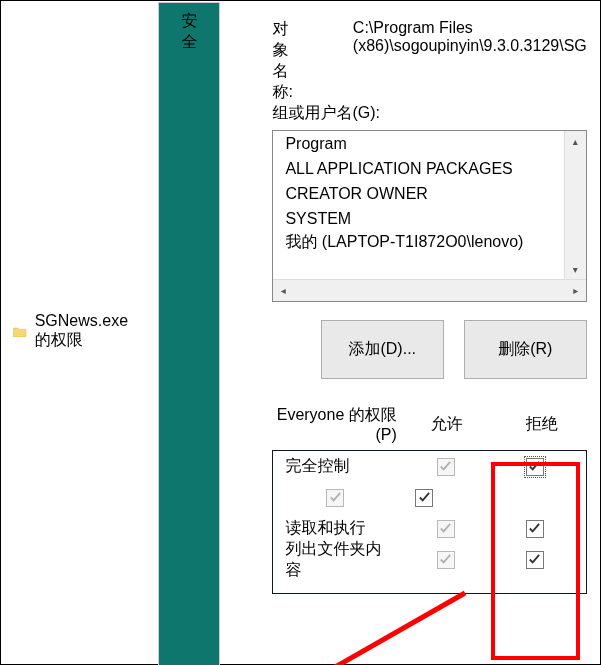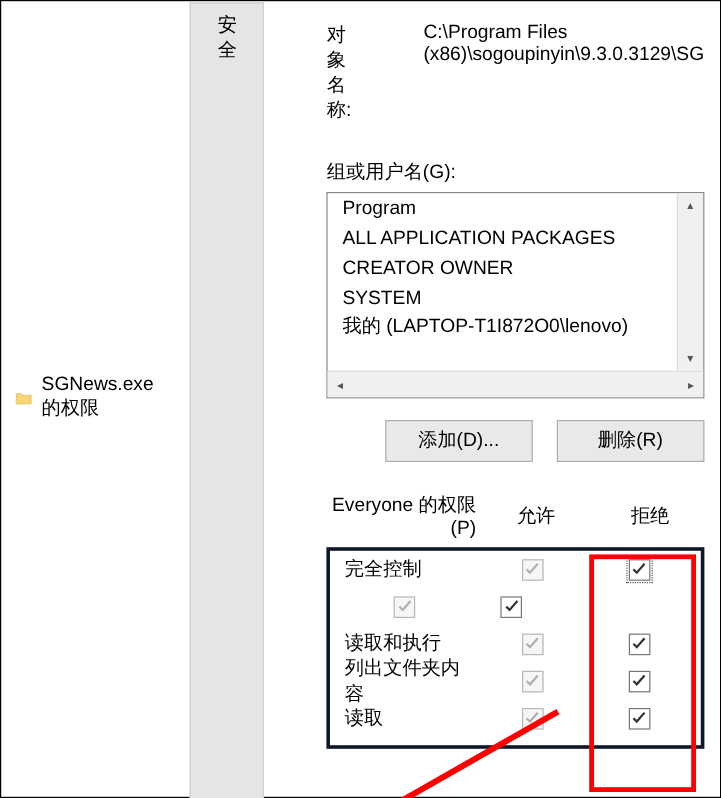--- a/index.html
+++ b/index.html
@@ -28,21 +28,21 @@
   }
   .title-text { font-size: 16px; }
   .folder-icon { width: 20px; height: 16px; display:inline-block; }
   .tabs-row {
     display: flex;
     padding: 0 12px;
   }
   .tab {
     border: 1px solid #d0d0d0;
     border-bottom: none;
-    background: #e5e5e5;
+    background: #0f766e;
     padding: 8px 22px;
     font-size: 16px;
     position: relative;
     top: 1px;
     z-index: 2;
   }
   .tab-underline {
     border-top: 1px solid #d0d0d0;
     margin: 0 12px;
     position: relative;
@@ -51,21 +51,20 @@
   .content {
     padding: 18px 16px 0 16px;
     display: flex;
     flex-direction: column;
     flex: 1;
   }
   .obj-row {
     display: flex;
     gap: 60px;
     font-size: 16px;
-    margin-bottom: 30px;
   }
   .groups-label { font-size: 16px; margin-bottom: 6px; }
   .listbox-wrapper {
     border: 1px solid #888;
     height: 172px;
     display: flex;
     flex-direction: column;
   }
   .listbox {
     flex: 1;
@@ -112,38 +111,38 @@
   .hscroll .scroll-btn { width:20px; height:22px; }
   .btn-row {
     display: flex;
     justify-content: flex-end;
     gap: 20px;
     margin-top: 18px;
   }
   .btn {
     border: 1px solid #aeaeae;
     background: #e9e9e9;
-    padding: 6px 0;
+    padding: 18px 0;
     width: 123px;
     text-align: center;
     font-size: 16px;
   }
   .perm-header {
     margin-top: 26px;
     display: flex;
     align-items: center;
     font-size: 16px;
   }
   .perm-header .lbl { flex: 1; text-align: right; }
   .col-allow { width: 100px; text-align: center; }
   .col-deny  { width: 90px;  text-align: center; }
   .perm-list {
-    border: 3px solid #0f172a;
+    border: 1px solid #0f172a;
     margin-top: 6px;
-    height: 168px;
+    height: 144px;
     overflow: hidden;
   }
   .perm-row {
     display: flex;
     align-items: center;
     padding: 4px 12px;
     font-size: 16px;
     height: 31px;
   }
   .perm-row .name { flex: 1; }
@@ -345,37 +344,20 @@
             </span>
           </span>
           <span class="cell-deny">
             <span class="cb">
               <svg viewBox="0 0 14 14">
                 <path d="M2 7 l3 3 l7 -8" fill="none" stroke="#333" stroke-width="2"></path>
               </svg>
             </span>
           </span>
         </div>
-        <div class="perm-row">
-          <span class="name">读取</span>
-          <span class="cell-allow">
-            <span class="cb disabled">
-              <svg viewBox="0 0 14 14">
-                <path d="M2 7 l3 3 l7 -8" fill="none" stroke="#333" stroke-width="2"></path>
-              </svg>
-            </span>
-          </span>
-          <span class="cell-deny">
-            <span class="cb">
-              <svg viewBox="0 0 14 14">
-                <path d="M2 7 l3 3 l7 -8" fill="none" stroke="#333" stroke-width="2"></path>
-              </svg>
-            </span>
-          </span>
-        </div>
       </div>
 
   </div>
 </div>
 
 <div class="highlight-box"></div>
 <svg class="red-arrow" viewBox="0 0 140 80">
   <line x1="0" y1="80" x2="135" y2="3" stroke="#f00" stroke-width="5"></line>
 </svg>
 

